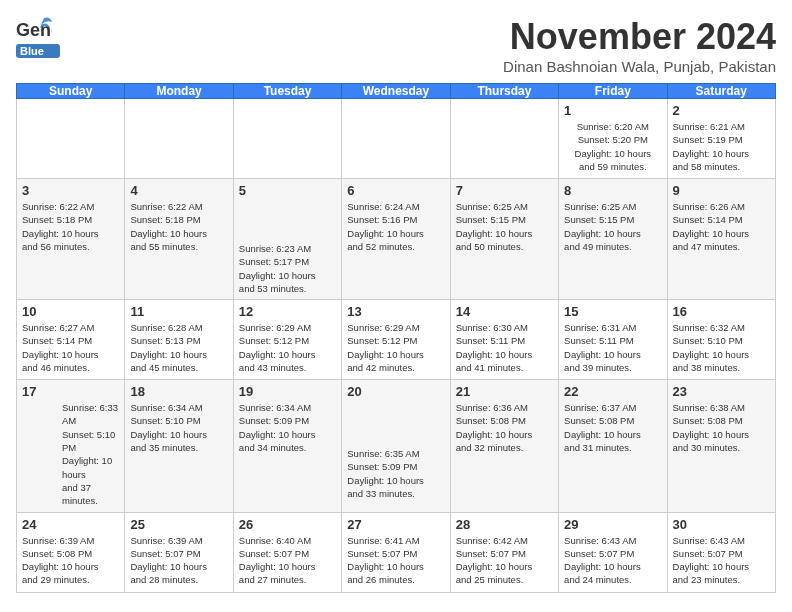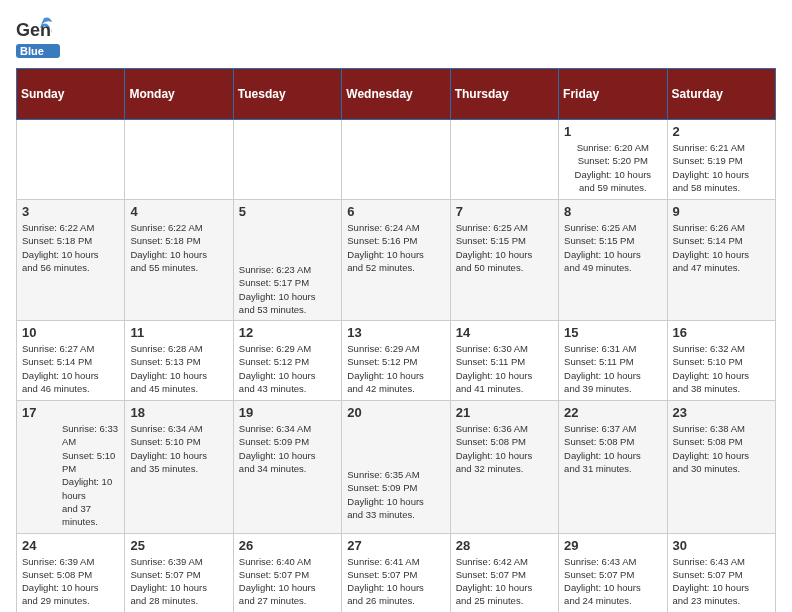--- a/index.html
+++ b/index.html
@@ -32,25 +32,25 @@
     .location-title {
       font-size: 15px;
       color: #555;
     }
     table {
       width: 100%;
       border-collapse: collapse;
       table-layout: fixed;
     }
     thead tr th {
-      background-color: #7f1d1d;
+      background-color: #3b82f6;
       color: #fff;
       font-size: 12px;
-      padding: 18px 4px;
-      text-align: left;
+      padding: 0 4px;
+      text-align: center;
       border: 1px solid #2a6aaf;
     }
     tbody tr td {
       vertical-align: top;
       border: 1px solid #ccc;
       padding: 4px 5px;
       font-size: 10px;
       color: #333;
       height: 80px;
       background: #fff;
@@ -84,20 +84,24 @@
         <path d="M28 2 Q34 0 36 6 Q30 4 26 8 Q32 6 34 12 Q28 8 24 12 Q26 6 28 2Z" fill="#4a90d9"></path>
       </svg>
     </div>
     <div style="display:flex;align-items:flex-start;margin-top:-4px;">
       <svg width="44" height="18" viewBox="0 0 44 18">
         <rect x="0" y="2" width="44" height="14" rx="3" fill="#3a7abf"></rect>
         <text x="4" y="13" font-size="11" font-weight="bold" fill="#fff">Blue</text>
       </svg>
     </div>
   </div>
+  <div class="title-block">
+    <div class="month-title">November 2024</div>
+    <div class="location-title">Dinan Bashnoian Wala, Punjab, Pakistan</div>
+  </div>
 </div>
 
 <table>
   <thead>
     <tr id="header-row">
     <th>Sunday</th>
         <th>Monday</th>
         <th>Tuesday</th>
         <th>Wednesday</th>
         <th>Thursday</th>

